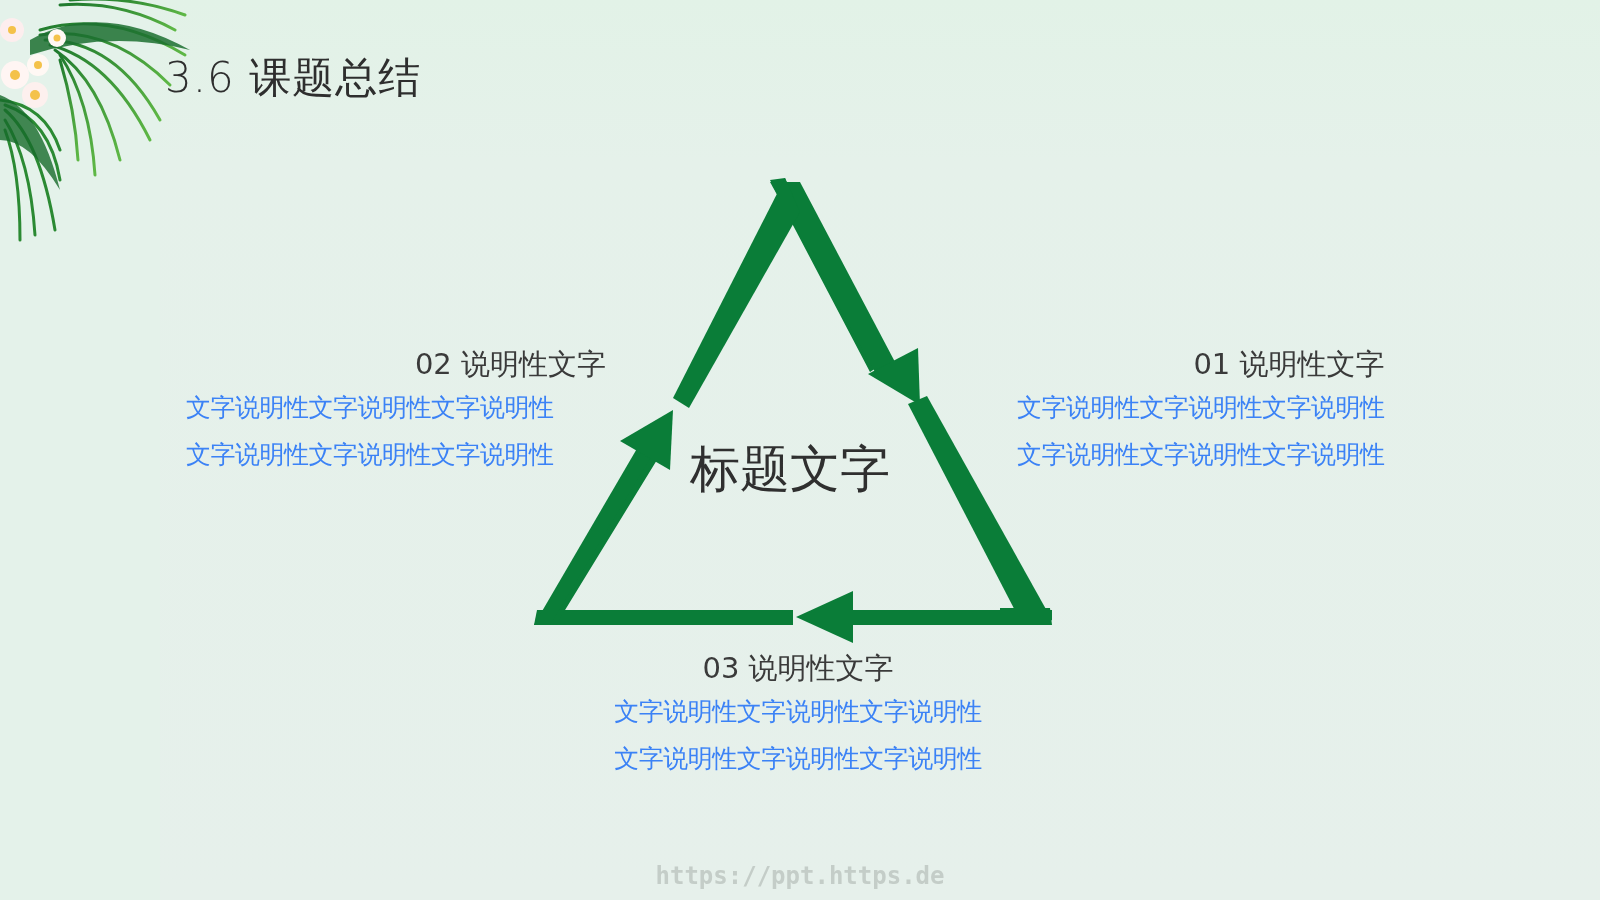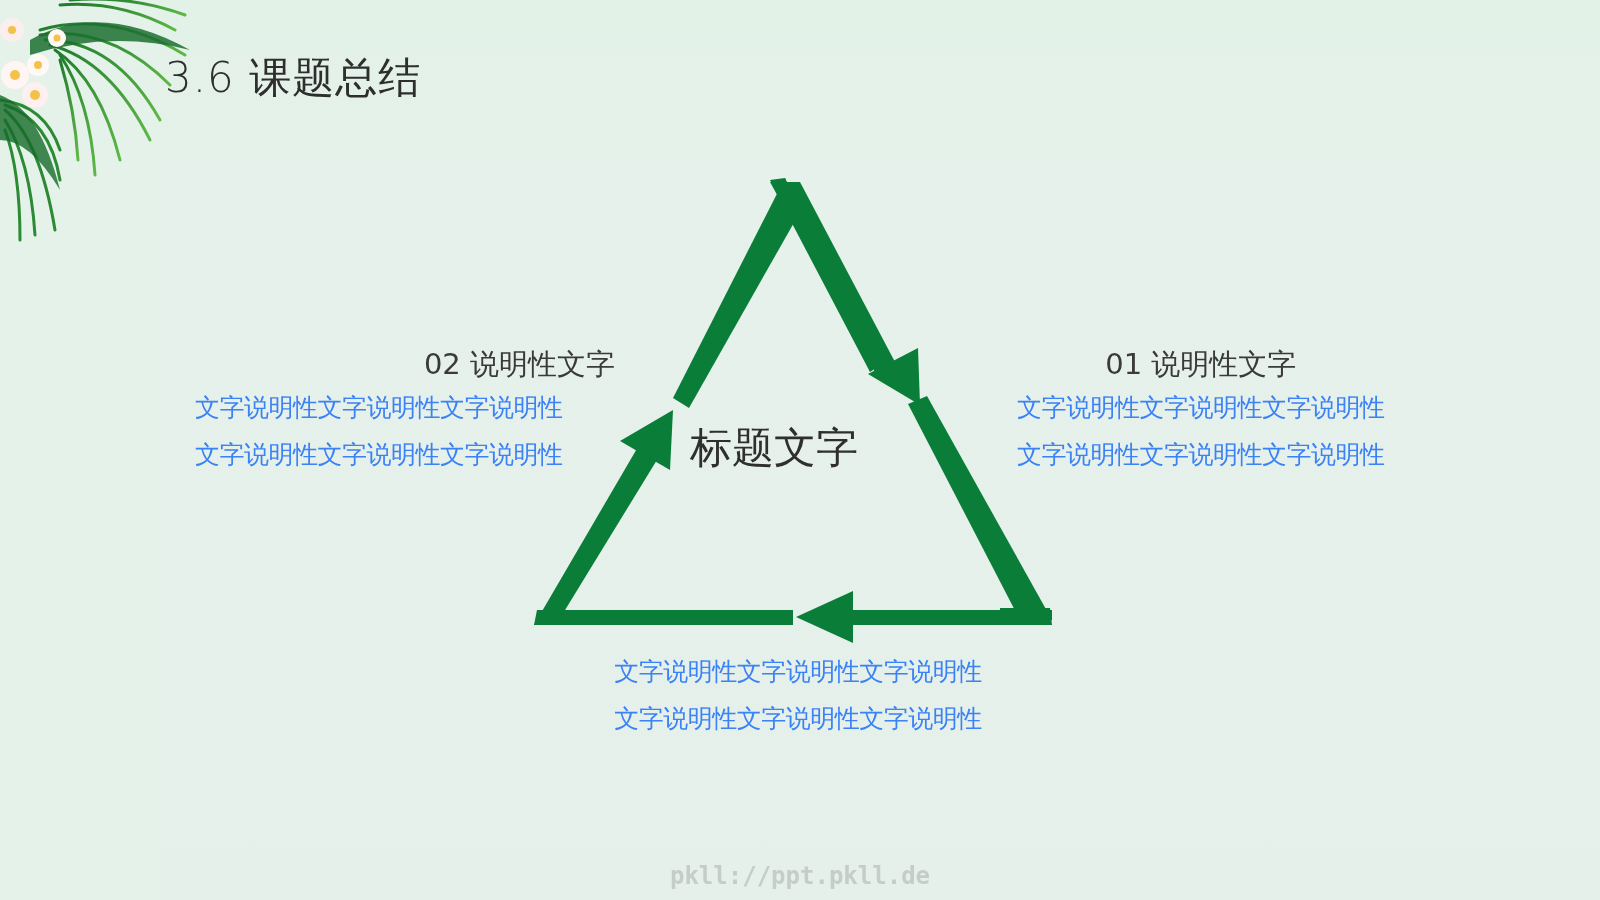--- a/index.html
+++ b/index.html
@@ -13,28 +13,28 @@
     position: absolute; left: 0; top: 0; width: 160px; height: 900px;
     background: #e4f2ea;
   }
   .deco { position: absolute; left: 0; top: 0; width: 200px; height: 245px; }
   .slide-title {
     position: absolute; left: 165px; top: 50px;
     font-size: 42px; font-weight: 300; color: #2e2e2e; letter-spacing: 1px;
   }
   .diagram { position: absolute; left: 0; top: 0; width: 1600px; height: 900px; }
   .center-title {
-    position: absolute; left: 690px; top: 420px; width: 200px;
-    font-size: 42px; color: #2f2f2f; white-space: nowrap;
+    position: absolute; left: 690px; top: 436px; width: 200px;
+    font-size: 50px; color: #2f2f2f; white-space: nowrap;
   }
   .block { position: absolute; }
   .block .heading { font-size: 29px; color: #3a3a3a; white-space: nowrap; line-height: 40px; }
   .block .line { font-size: 25px; color: #3b82f6; white-space: nowrap; line-height: 47px; letter-spacing: -0.5px; }
-  .b01 { left: 1017px; top: 344px; text-align: center; }
-  .b02 { left: 195px; top: 344px; width: 420px; text-align: left; }
+  .b01 { left: 1017px; top: 344px; text-align: right; }
+  .b02 { left: 186px; top: 344px; width: 420px; text-align: left; }
   .b02 .heading { text-align: right; padding-right: 0px; }
   .b03 { left: 588px; top: 648px; width: 420px; text-align: center; }
   .watermark {
     position: absolute; left: 0; top: 862px; width: 1600px; text-align: center;
     font-family: "DejaVu Sans Mono", monospace; font-weight: bold;
     font-size: 24px; color: #c4cdc8; letter-spacing: 0px;
   }
 </style>
 </head>
 <body>
@@ -134,17 +134,18 @@
   <div class="line">文字说明性文字说明性文字说明性</div>
 </div>
 
 <div class="block b02">
   <div class="heading">02 说明性文字</div>
   <div class="line">文字说明性文字说明性文字说明性</div>
   <div class="line">文字说明性文字说明性文字说明性</div>
 </div>
 
 <div class="block b03">
+  <div class="heading">03 说明性文字</div>
   <div class="line">文字说明性文字说明性文字说明性</div>
   <div class="line">文字说明性文字说明性文字说明性</div>
 </div>
 
-<div class="watermark">pkll://ppt.pkll.de</div>
+<div class="watermark">https://ppt.https.de</div>
 
 </body></html>

